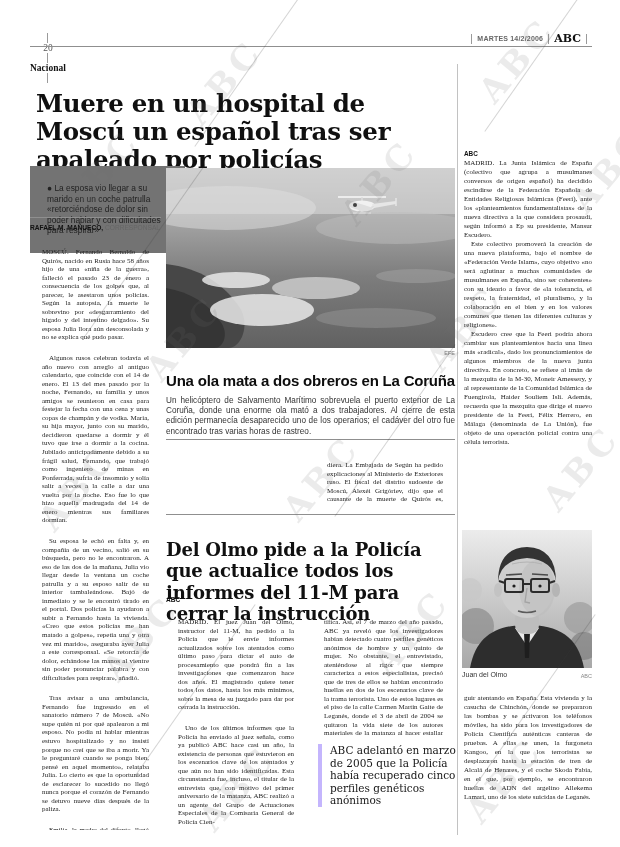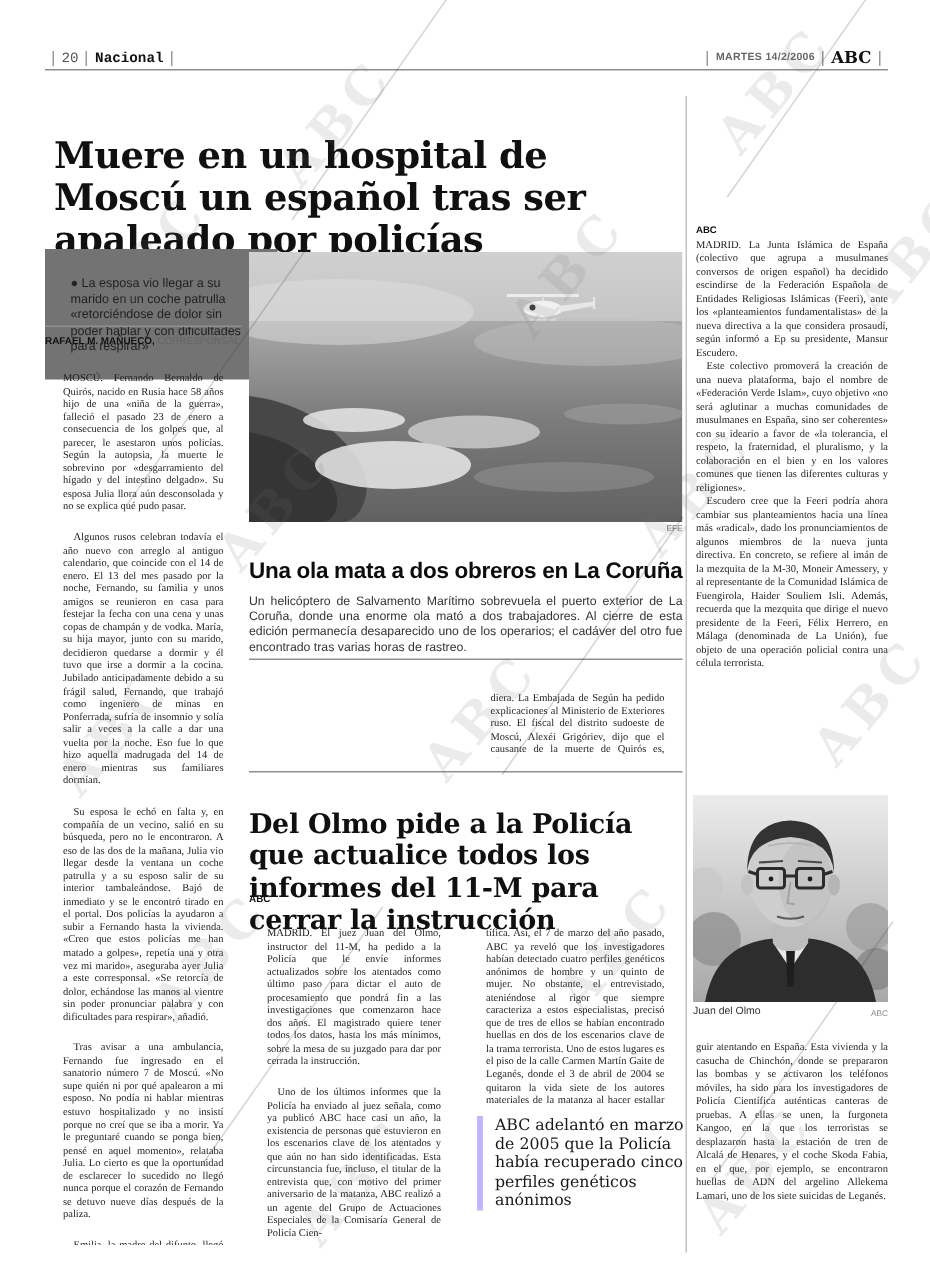--- a/index.html
+++ b/index.html
@@ -1,21 +1,21 @@
 <!DOCTYPE html>
 <html><head>
 <meta charset="utf-8">
 <style>
   html,body{margin:0;padding:0;background:#ffffff;}
   .page{position:relative;width:620px;height:847px;background:#fff;overflow:hidden;
         font-family:"Liberation Serif",serif;color:#1c1c1c;}
 
   
-  .hdr-left{position:absolute;left:30px;top:33px;font-family:Liberation Mono, monospace;
-            font-size:9.5px;display:flex;align-items:center;}
+  .hdr-left{position:absolute;left:30px;top:33px;font-family:Liberation Serif, serif;
+            font-size:9.5px;display:flex;align-items:center;flex-direction:column;}
   .hdr-right{position:absolute;right:28px;top:32px;font-family:"Liberation Sans",sans-serif;
              font-size:7px;display:flex;align-items:center;}
   .hdr-bar{display:inline-block;width:1px;height:10px;background:#9a9a9a;margin:0 5px;}
   .hdr-num{color:#555;}
   .hdr-sec{font-weight:bold;color:#111;}
   .hdr-date{color:#666;font-weight:bold;letter-spacing:.2px;}
   .hdr-brand{font-family:"DejaVu Serif",serif;font-weight:bold;font-size:11px;color:#111;}
   .hdr-rule{position:absolute;left:30px;right:28px;top:46px;border-top:1px solid #8f8f8f;}
 
   

